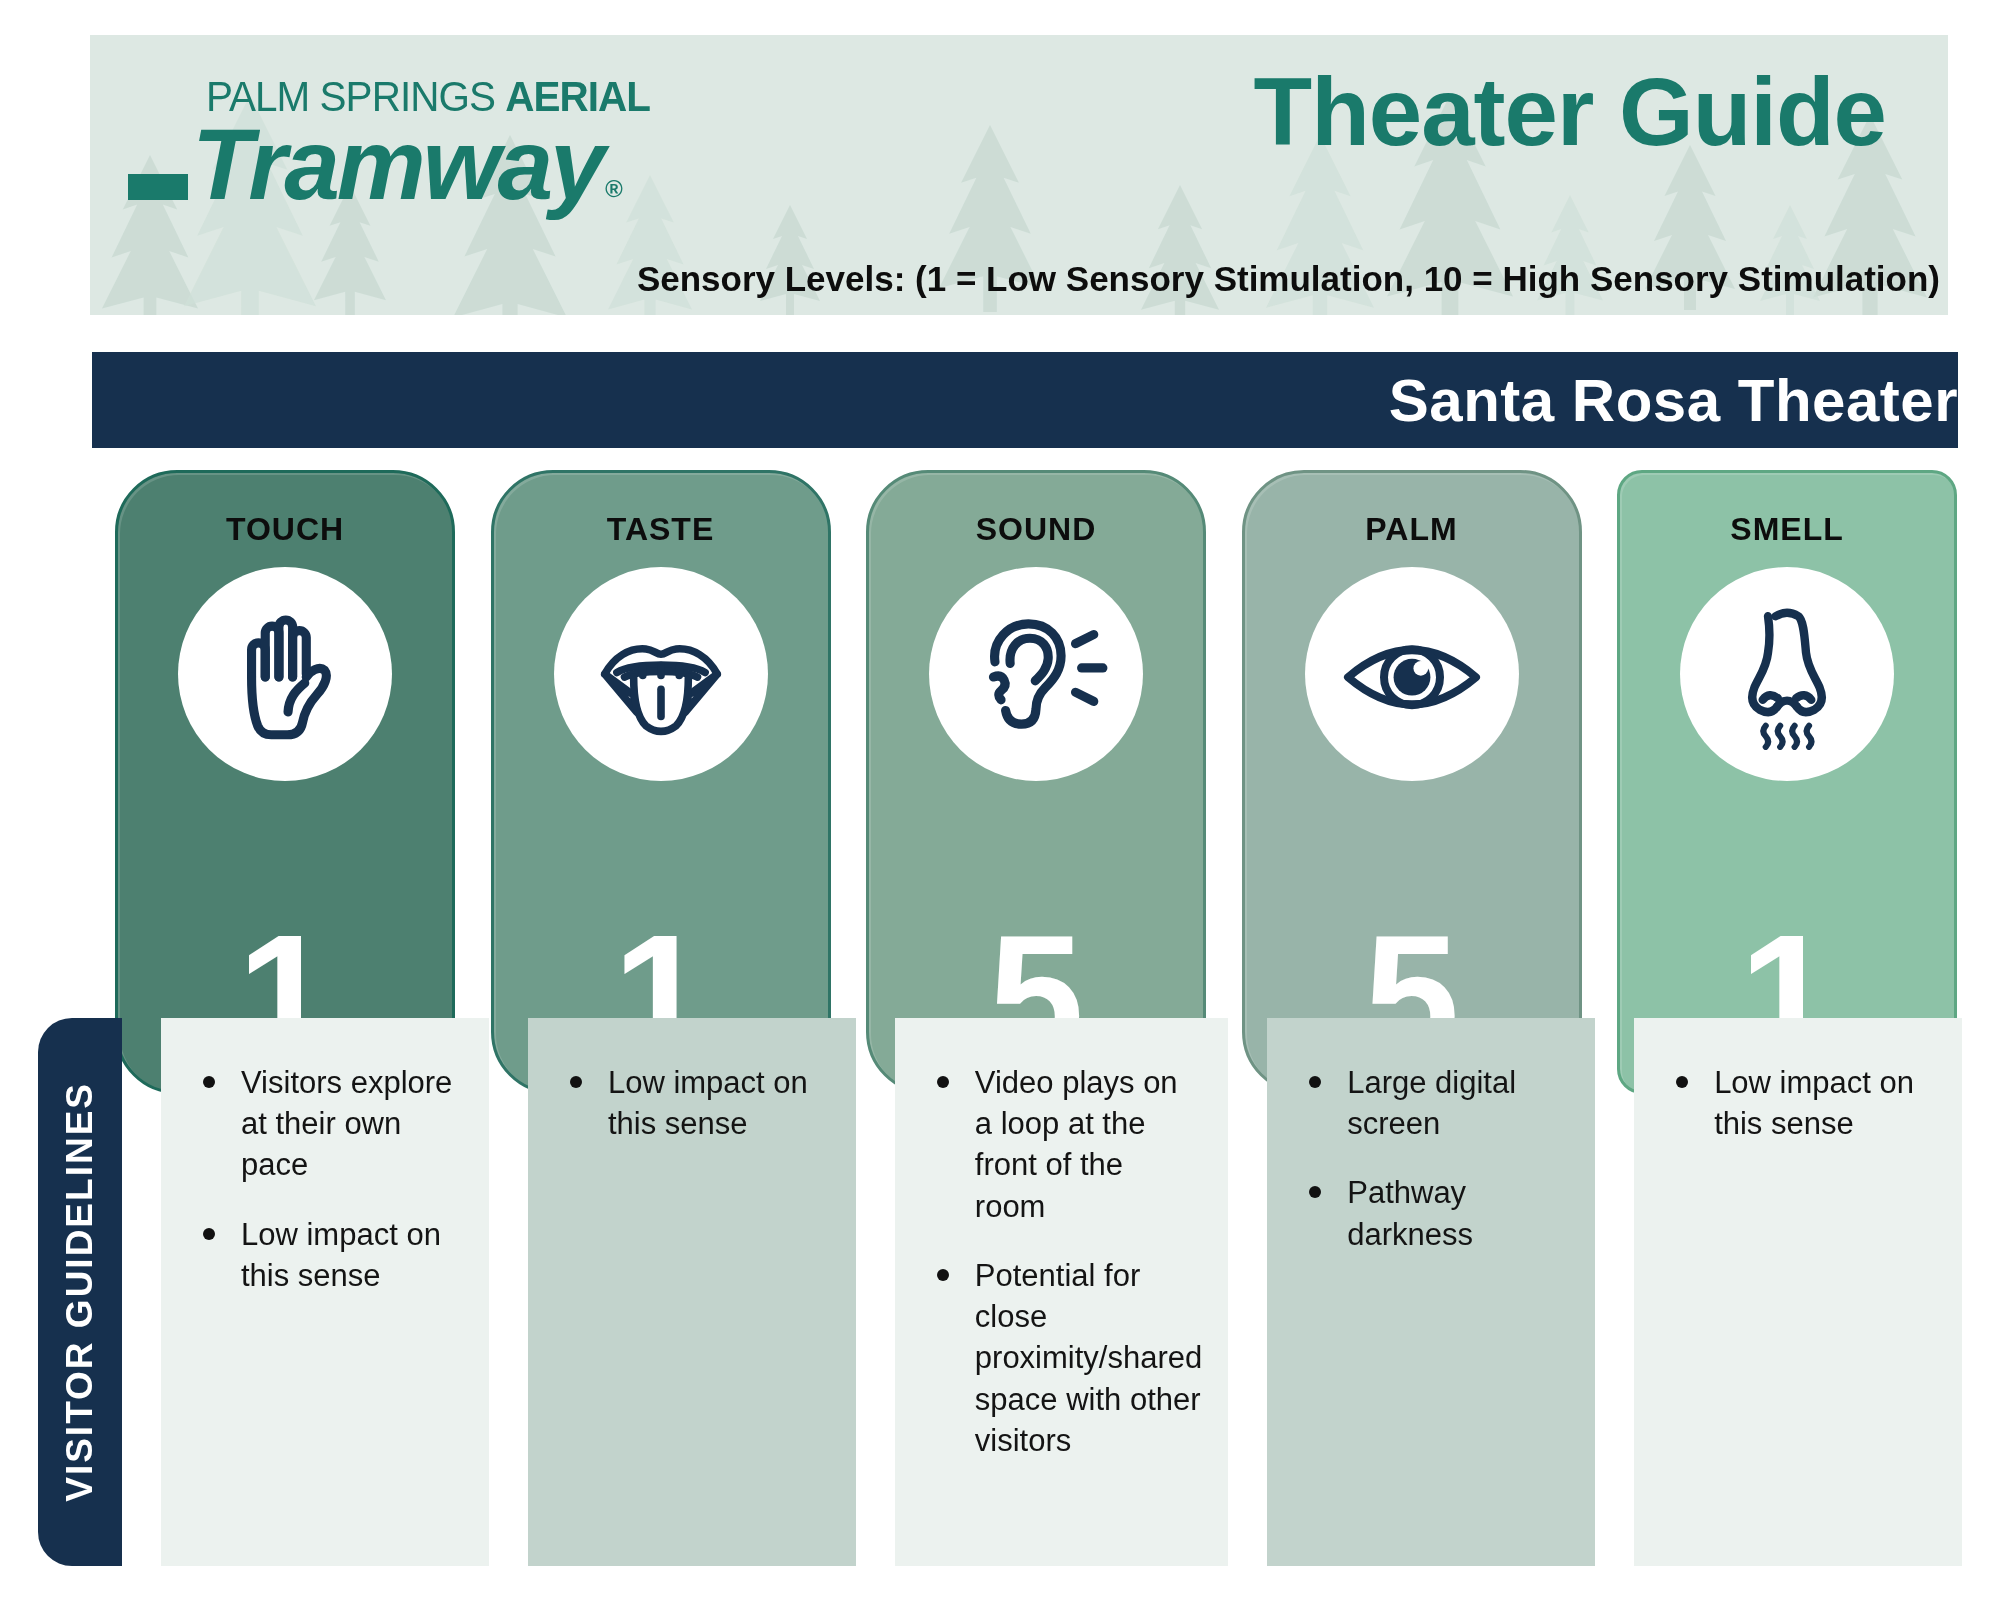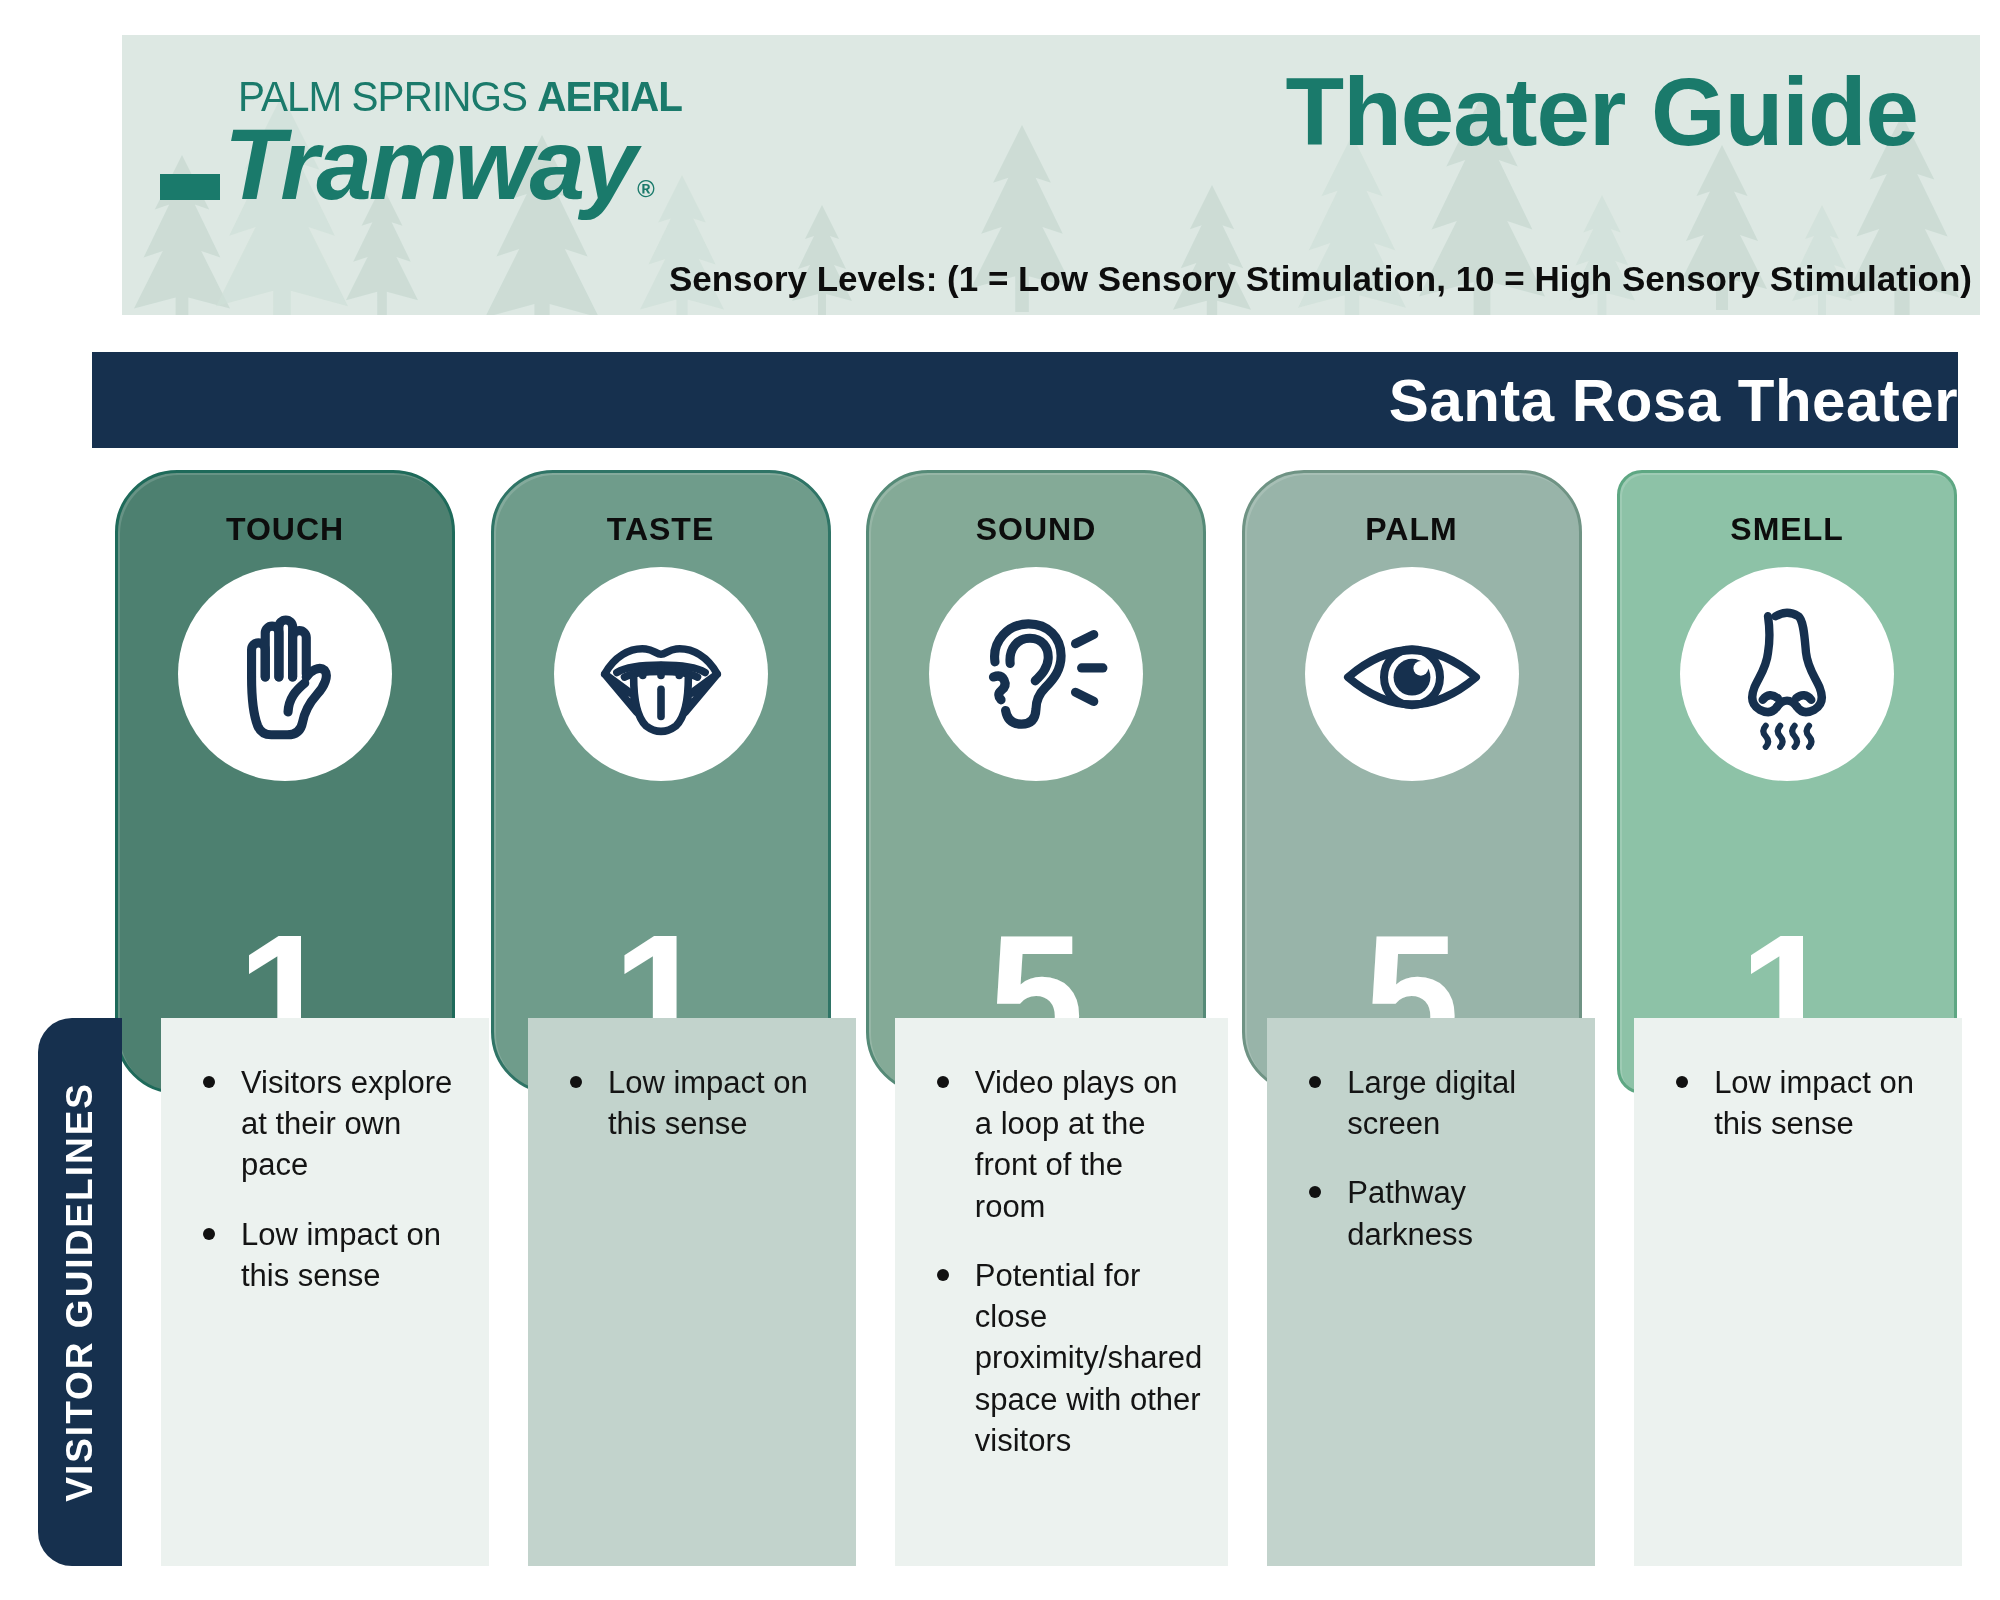--- a/index.html
+++ b/index.html
@@ -3,21 +3,21 @@
 <meta charset="utf-8">
 <style>
   html,body{margin:0;padding:0;background:#ffffff;}
   .page{
     position:relative;width:2000px;height:1600px;background:#ffffff;overflow:hidden;
     font-family:"Liberation Sans", sans-serif;
   }
   
   .header{
     position:absolute;left:90px;top:35px;width:1858px;height:280px;
-    background:#dde8e3;overflow:hidden;margin-left:32px;
+    background:#dde8e3;overflow:hidden;
   }
   .trees{position:absolute;left:0;top:0;width:100%;height:100%;}
   .logo{position:absolute;left:38px;top:40px;color:#1a7a6b;}
   .logo-top{
     font-size:43px;font-weight:bold;letter-spacing:-1px;margin-left:78px;line-height:1;
     transform:scaleX(0.94);transform-origin:left center;white-space:nowrap;
   }
   .logo-top .light{font-weight:normal;}
   .logo-main-row{display:flex;align-items:center;margin-top:-6px;font-style:italic;}
   .logo-bar{width:60px;height:26px;background:#1a7a6b;margin-top:44px;margin-right:4px;}

